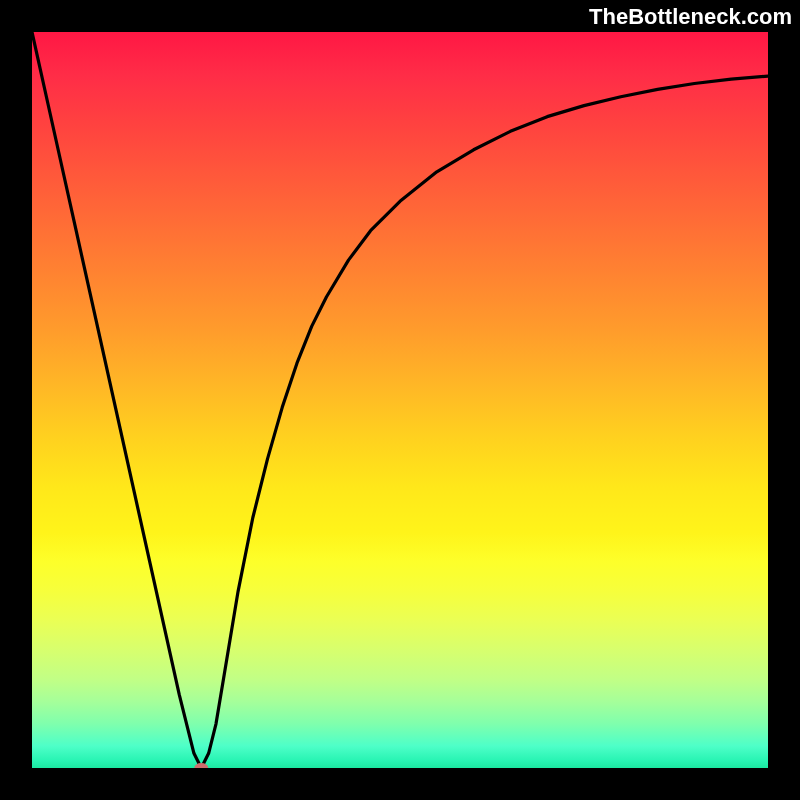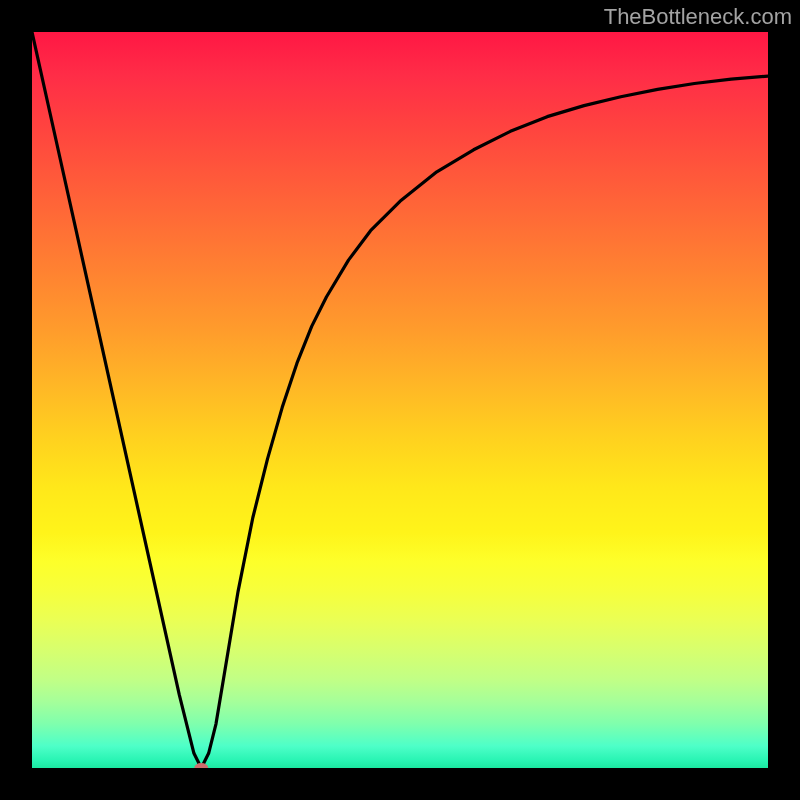--- a/index.html
+++ b/index.html
@@ -44,23 +44,23 @@
       #7fffad 94%,
       #4effc8 97%,
       #28f4b3 99%,
       #1be8a1 100%
     );
   }
   .attribution {
     position: absolute;
     top: 4px;
     right: 8px;
-    color: #a3a3a3;
+    color: #ffffff;
     font-size: 22px;
-    font-weight: 400;
+    font-weight: 700;
     letter-spacing: 0px;
     user-select: none;
   }
   svg.curve {
     position: absolute;
     left: 0;
     top: 0;
     width: 736px;
     height: 736px;
     display: block;

